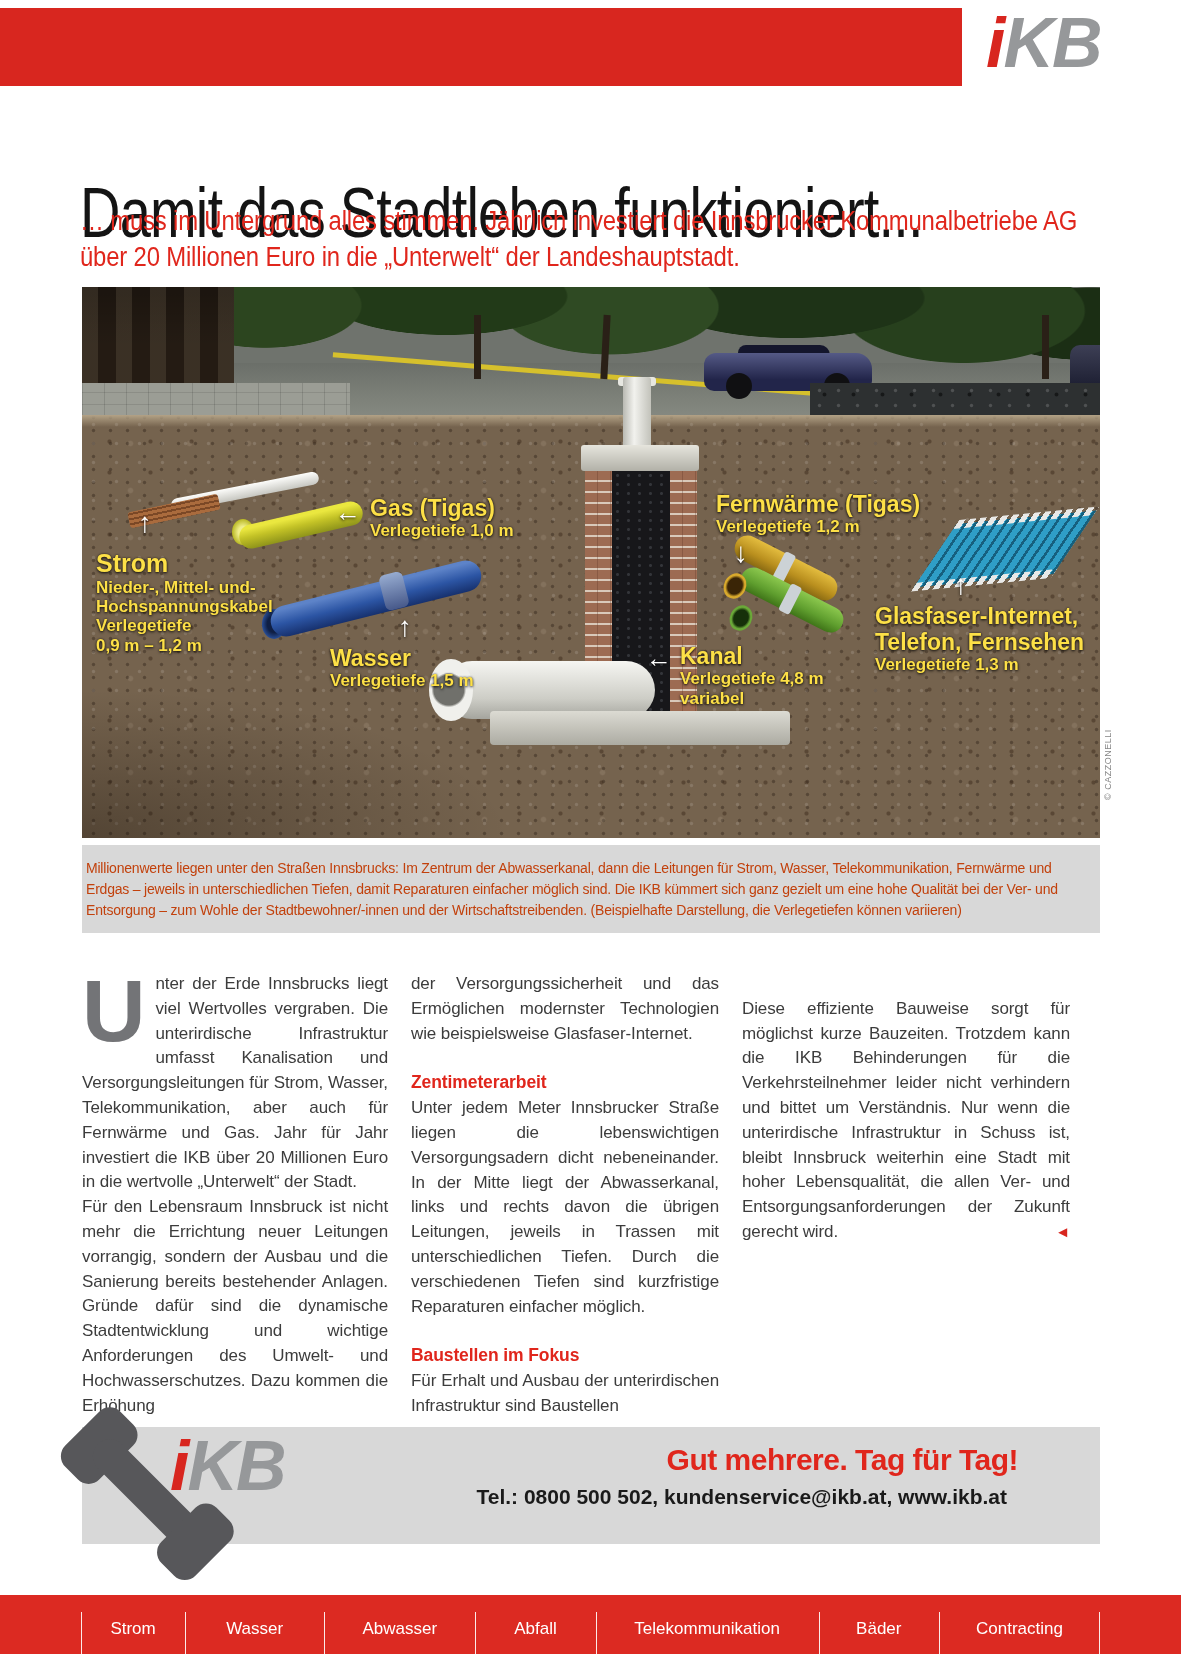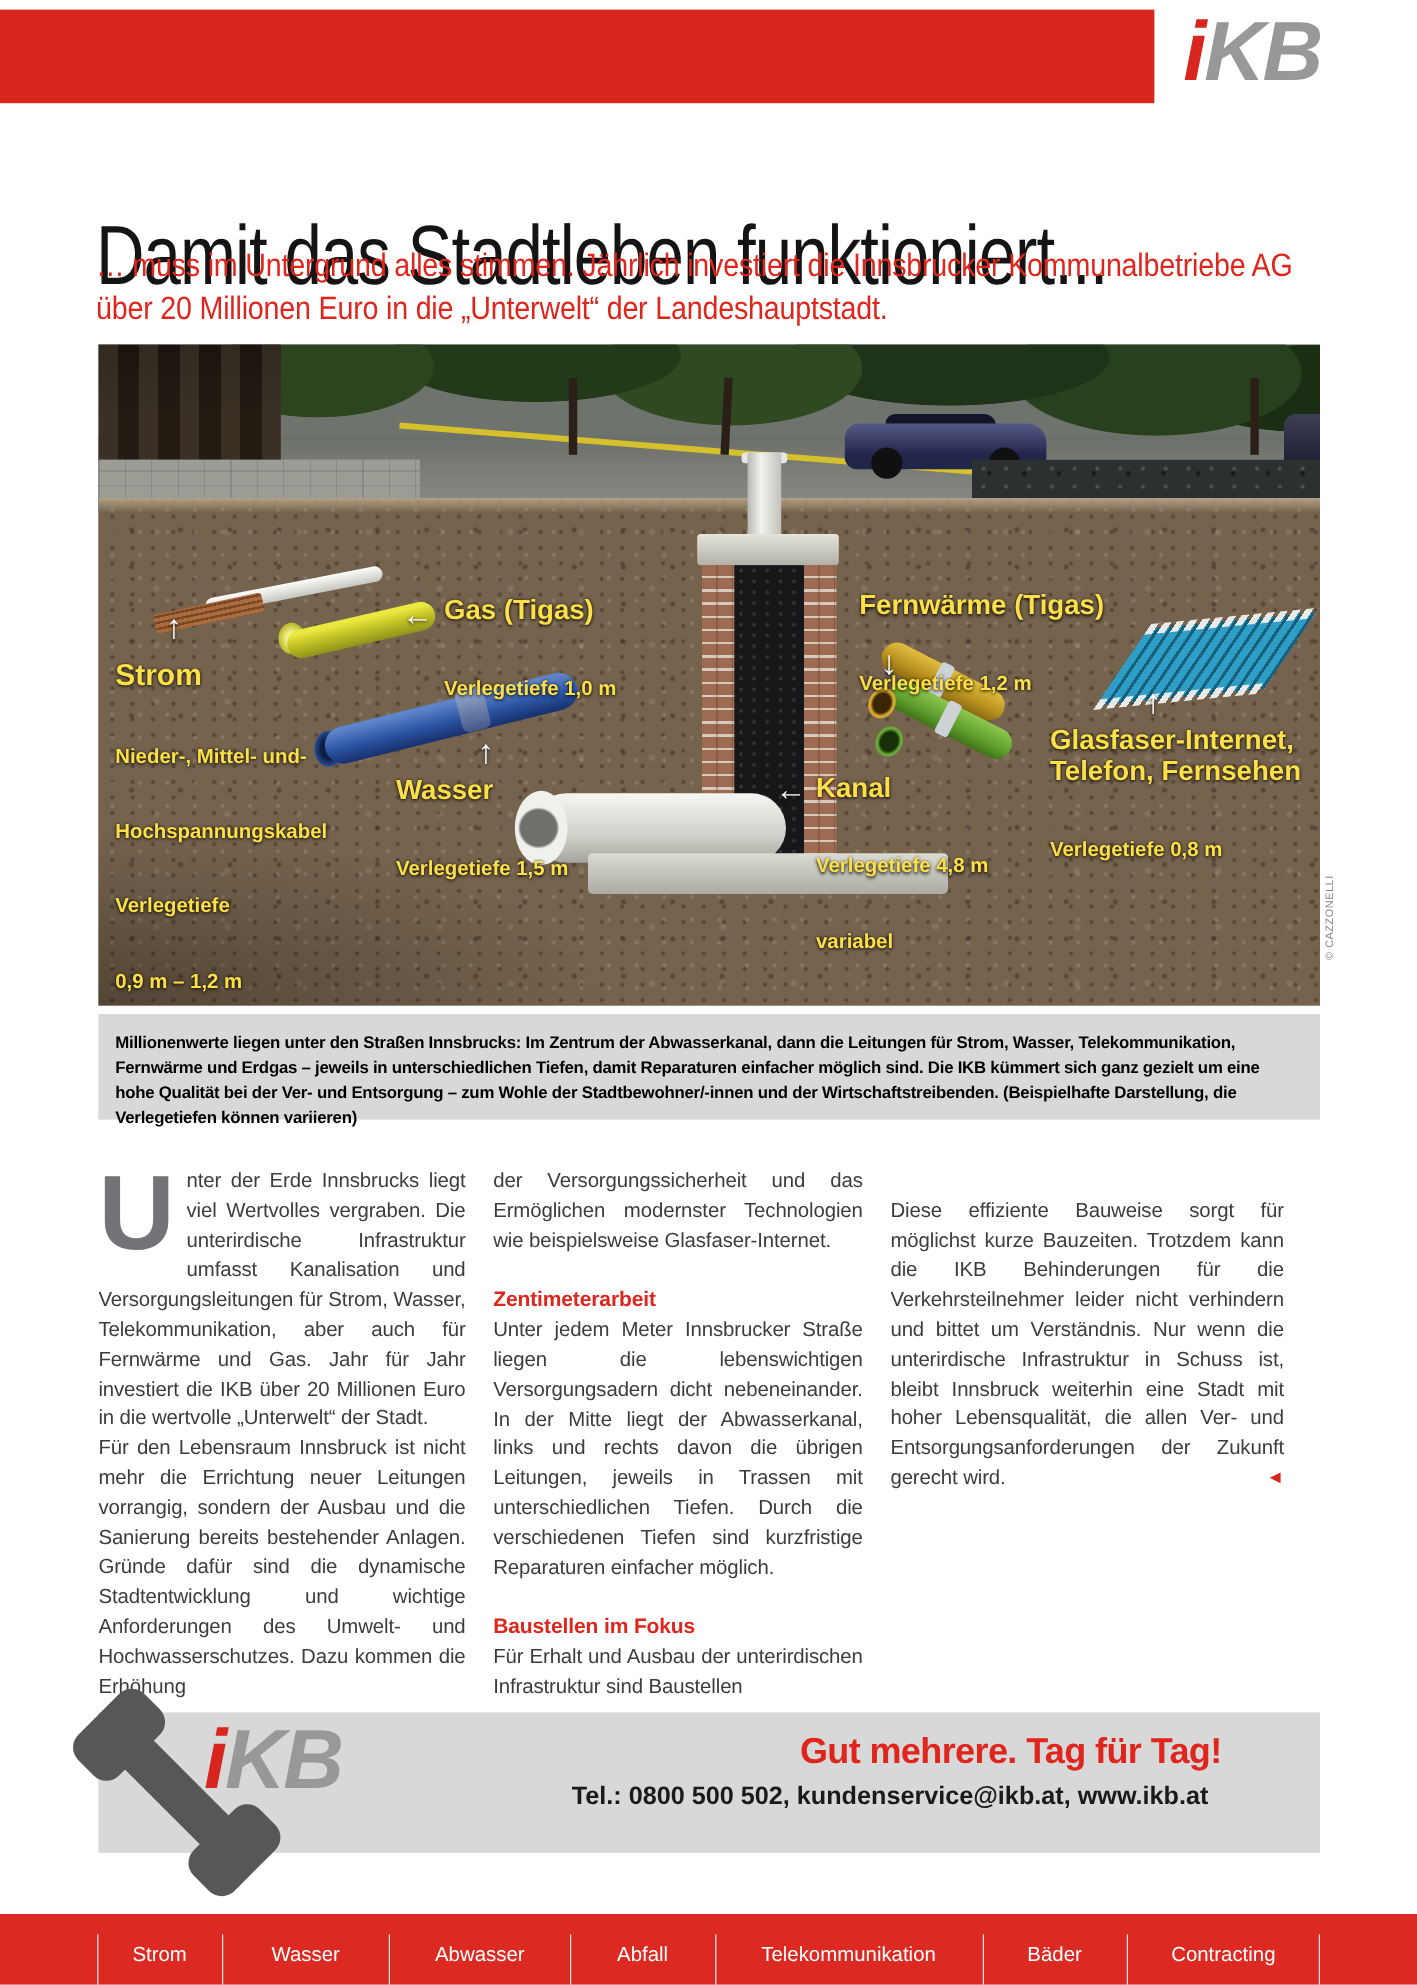--- a/index.html
+++ b/index.html
@@ -113,28 +113,28 @@
   .fe-g{left:648px;top:318px;background:radial-gradient(#16300a 45%,#6aa838 60%);}
   .glas{position:absolute;left:858px;top:230px;width:130px;height:64px;
     transform:skewX(-38deg) rotate(-6deg);
     background:repeating-linear-gradient(90deg,#2f9ec6 0 7px,#16607e 7px 10px);}
   .glas::before,.glas::after{content:"";position:absolute;left:0;right:0;height:9px;
     background:repeating-linear-gradient(90deg,#e9e9e7 0 6px,rgba(0,0,0,0) 6px 10px);}
   .glas::before{top:-4px;} .glas::after{bottom:-4px;}
   
   .lbl{position:absolute;color:#fde047;font-weight:700;line-height:1.14;
     text-shadow:0 1px 3px rgba(0,0,0,.85),0 0 2px rgba(0,0,0,.5);}
-  .lbl .t{font-size:23px;} .lbl .t2{font-size:25px;} .lbl .s{font-size:17px;font-weight:700;margin-top:43px;}
+  .lbl .t{font-size:23px;} .lbl .t2{font-size:25px;} .lbl .s{font-size:17px;font-weight:700;}
   .arrow{position:absolute;color:#fff;font-weight:700;font-size:28px;line-height:1;
     text-shadow:0 1px 3px rgba(0,0,0,.9);}
   .credit{position:absolute;left:1103px;top:800px;transform:rotate(-90deg);transform-origin:0 0;
     font-size:9px;color:#858585;letter-spacing:.5px;white-space:nowrap;}
   
   .caption{position:absolute;left:82px;top:845px;width:1018px;height:88px;background:#d8d8d8;
-    box-sizing:border-box;padding:13px 14px;font-size:14px;line-height:21px;color:#000000;letter-spacing:-.2px;font-weight:bold;}
+    box-sizing:border-box;padding:13px 4px;font-size:14px;line-height:21px;color:#c2410c;letter-spacing:-.2px;}
   
   .article{position:absolute;left:82px;top:972px;width:1018px;display:flex;gap:23px;}
   .col{font-size:17px;line-height:24.8px;text-align:justify;color:#3c3c3c;letter-spacing:-.1px;}
   .c1{width:306px;} .c2{width:308px;} .c3{width:328px;}
   .col p{margin:0;}
   .dropcap{float:left;font-size:88px;line-height:72px;padding:3px 10px 0 0;color:#737477;font-weight:700;}
   .rhead{color:#e0261c;font-weight:700;font-size:17.5px;margin:24px 0 1px;}
   .endmark{color:#d8261f;float:right;font-size:15px;line-height:24.8px;}
   
   .graybox{position:absolute;left:82px;top:1427px;width:1018px;height:117px;background:#d8d8d8;}
@@ -240,21 +240,21 @@
   <div class="lbl" style="left:598px;top:356px;">
     <div class="t">Kanal</div>
     <div class="s">Verlegetiefe 4,8 m</div>
     <div class="s">variabel</div>
   </div>
 
   <div class="arrow" style="left:872px;top:284px;">↑</div>
   <div class="lbl" style="left:793px;top:316px;">
     <div class="t">Glasfaser-Internet,</div>
     <div class="t">Telefon, Fernsehen</div>
-    <div class="s">Verlegetiefe 0,8 m</div>
+    <div class="s">Verlegetiefe 1,3 m</div>
   </div>
 </div>
 <div class="credit">© CAZZONELLI</div>
 
 <div class="caption">Millionenwerte liegen unter den Straßen Innsbrucks: Im Zentrum der Abwasserkanal, dann die Leitungen für Strom, Wasser, Telekommunikation, Fernwärme und Erdgas – jeweils in unterschiedlichen Tiefen, damit Reparaturen einfacher möglich sind. Die IKB kümmert sich ganz gezielt um eine hohe Qualität bei der Ver- und Entsorgung – zum Wohle der Stadtbewohner/-innen und der Wirtschaftstreibenden. (Beispielhafte Darstellung, die Verlegetiefen können variieren)</div>
 
 <div class="article">
   <div class="col c1">
     <p><span class="dropcap">U</span><span>nter der Erde Innsbrucks liegt viel Wertvolles vergraben. Die unterirdische Infrastruktur umfasst Kanalisation und Versorgungsleitungen für Strom, Wasser, Telekommunikation, aber auch für Fernwärme und Gas. Jahr für Jahr investiert die IKB über 20 Millionen Euro in die wertvolle „Unterwelt“ der Stadt.</span></p>
     <p>Für den Lebensraum Innsbruck ist nicht mehr die Errichtung neuer Leitungen vorrangig, sondern der Ausbau und die Sanierung bereits bestehender Anlagen. Gründe dafür sind die dynamische Stadtentwicklung und wichtige Anforderungen des Umwelt- und Hochwasserschutzes. Dazu kommen die Erhöhung</p>

